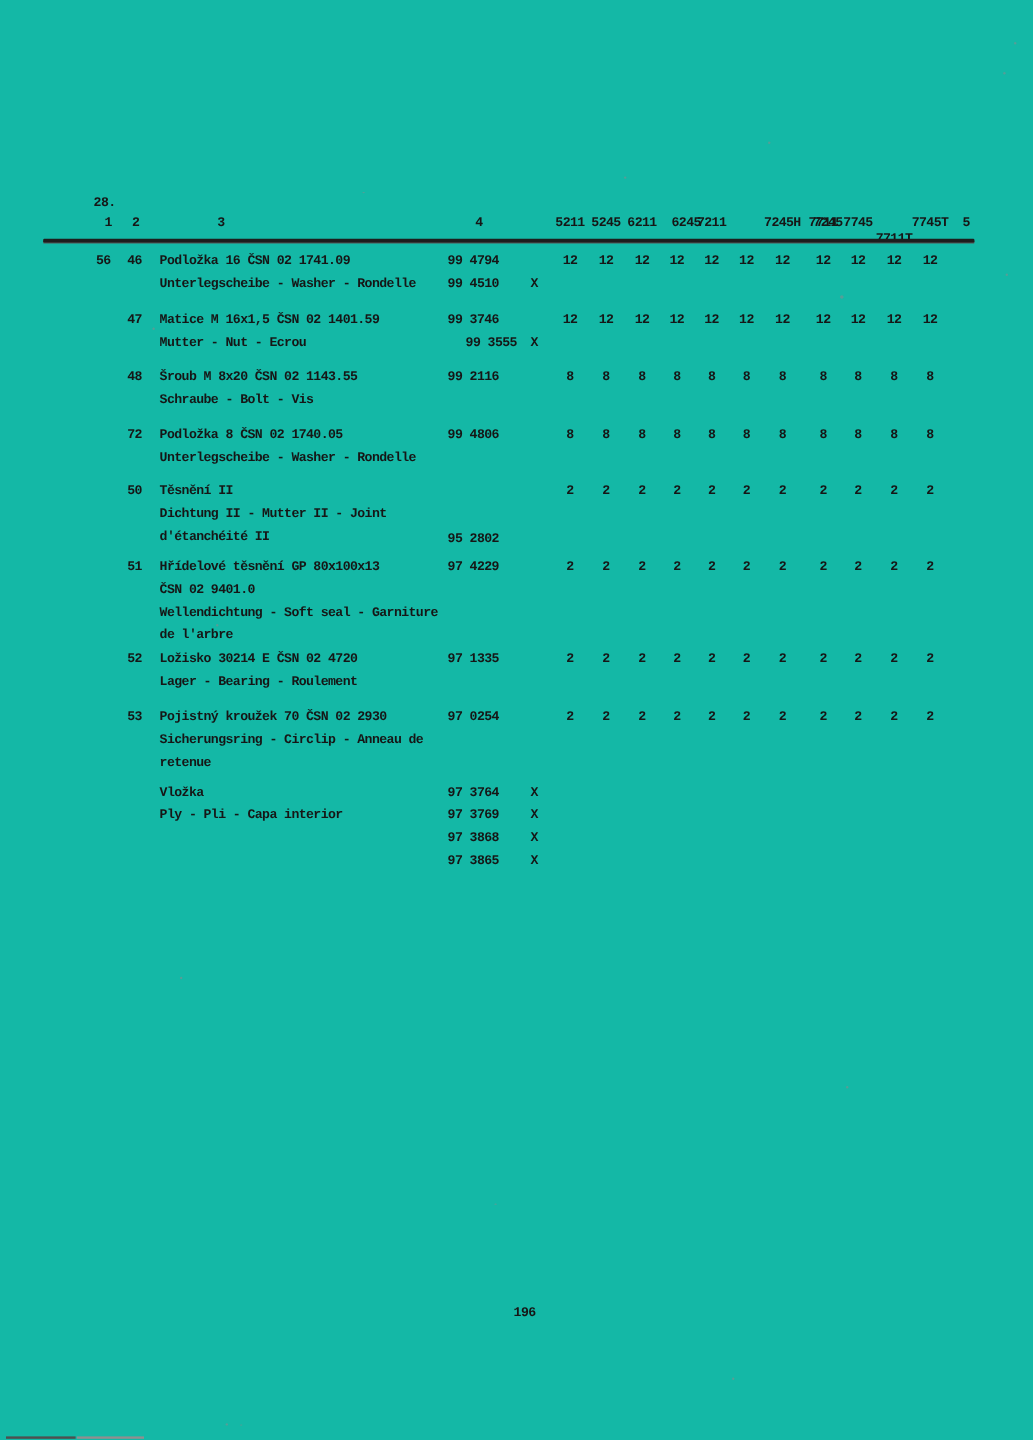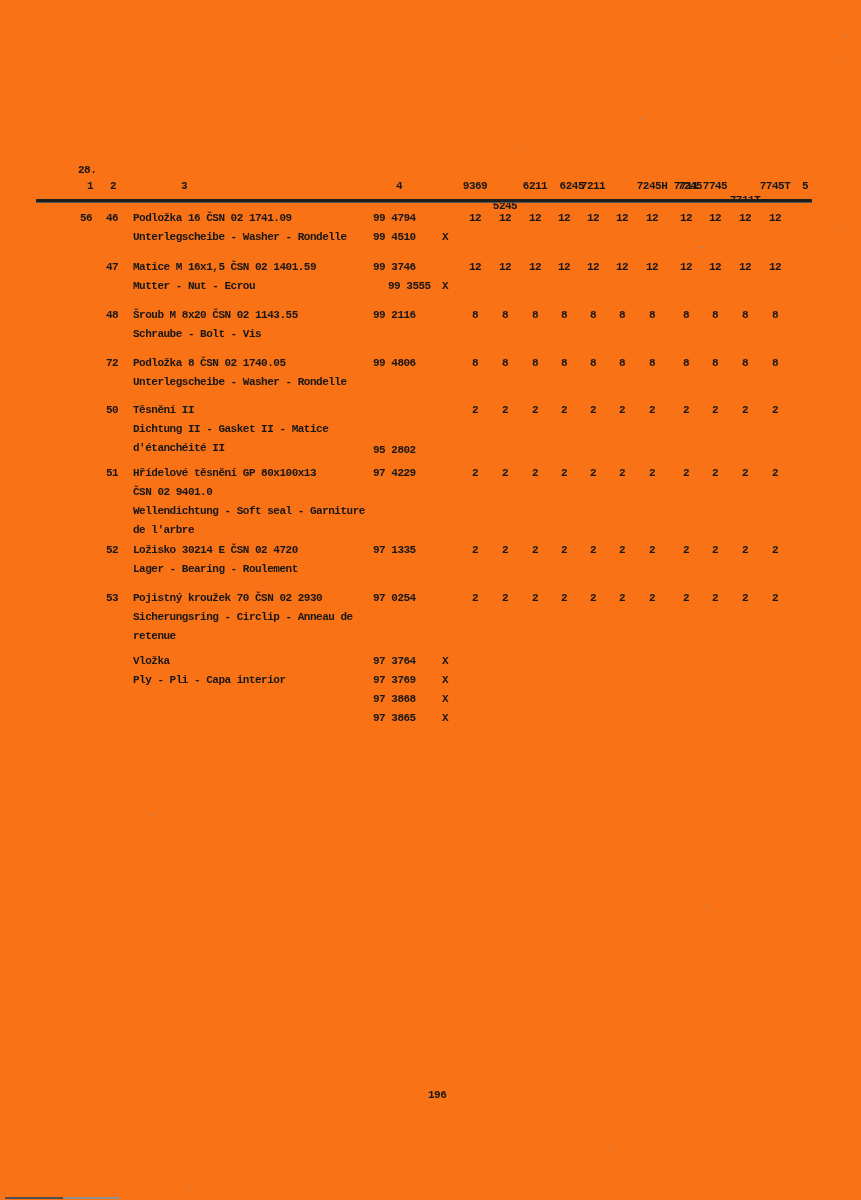--- a/index.html
+++ b/index.html
@@ -1,41 +1,41 @@
 <!DOCTYPE html>
 <html><head>
 <meta charset="utf-8">
 <style>
   html,body{margin:0;padding:0;}
   body{width:861px;height:1200px;background:#ffffff;position:relative;
        font-family:"Liberation Mono","DejaVu Sans Mono",monospace;}
   .page{position:absolute;left:0;top:0;width:861px;height:1200px;
-        background:#f97316;overflow:hidden;color:#161616;
+        background:#14b8a6;overflow:hidden;color:#161616;
         font-weight:700;font-size:11px;letter-spacing:-0.5px;}
   .t{position:absolute;white-space:pre;line-height:13px;}
   .qty{width:40px;margin-left:-20px;text-align:center;}
   .rule{position:absolute;left:36px;top:199px;width:776px;height:3px;
         background:#1d1d1d;border-radius:1px;box-shadow:0 1px 0 #555;}
   .chapter{position:absolute;left:78px;top:164px;}
   .pagenum{position:absolute;left:428px;top:1089px;}
   .speck{position:absolute;background:#8a8a8a;border-radius:50%;}
   .bar{position:absolute;}
 </style>
 </head>
 <body>
 
 <div class="page">
   <div class="t chapter">28.</div>
   <div id="header-row">
       <div class="t" style="left: 87px; top: 180px;">1</div>
       <div class="t" style="left: 110px; top: 180px;">2</div>
       <div class="t" style="left: 181px; top: 180px;">3</div>
       <div class="t" style="left: 396px; top: 180px;">4</div>
-      <div class="t qty" style="left: 475px; top: 180px;">9369</div>
-      <div class="t qty" style="left: 505px; top: 180px; margin-top: 20px;">5245</div>
+      <div class="t qty" style="left: 475px; top: 180px;">5211</div>
+      <div class="t qty" style="left: 505px; top: 180px;">5245</div>
       <div class="t qty" style="left: 535px; top: 180px;">6211</div>
       <div class="t qty" style="left: 564px; top: 180px; text-align: right;">6245</div>
       <div class="t qty" style="left: 593px; top: 180px;">7211</div>
       <div class="t qty" style="left: 622px; top: 180px; margin-left: 48px;">7245</div>
       <div class="t qty" style="left: 652px; top: 180px;">7245H</div>
       <div class="t qty" style="left: 686px; top: 180px;">7711</div>
       <div class="t qty" style="left: 715px; top: 180px;">7745</div>
       <div class="t qty" style="left: 745px; top: 194px;">7711T</div>
       <div class="t qty" style="left: 775px; top: 180px;">7745T</div>
       <div class="t" style="left: 802px; top: 180px;">5</div>
@@ -102,21 +102,21 @@
       <div class="t qty" style="left: 564px; top: 357px;">8</div>
       <div class="t qty" style="left: 593px; top: 357px;">8</div>
       <div class="t qty" style="left: 622px; top: 357px;">8</div>
       <div class="t qty" style="left: 652px; top: 357px;">8</div>
       <div class="t qty" style="left: 686px; top: 357px;">8</div>
       <div class="t qty" style="left: 715px; top: 357px;">8</div>
       <div class="t qty" style="left: 745px; top: 357px;">8</div>
       <div class="t qty" style="left: 775px; top: 357px;">8</div>
       <div class="t" style="left: 106px; top: 404px;">50</div>
       <div class="t" style="left: 133px; top: 404px;">Těsnění II</div>
-      <div class="t" style="left: 133px; top: 423px;">Dichtung II - Gasket II - Matice</div>
+      <div class="t" style="left: 133px; top: 423px;">Dichtung II - Mutter II - Joint</div>
       <div class="t" style="left: 133px; top: 442px;">d'étanchéité II</div>
       <div class="t" style="left: 373px; top: 404px; margin-top: 40px;">95 2802</div>
       <div class="t qty" style="left: 475px; top: 404px;">2</div>
       <div class="t qty" style="left: 505px; top: 404px;">2</div>
       <div class="t qty" style="left: 535px; top: 404px;">2</div>
       <div class="t qty" style="left: 564px; top: 404px;">2</div>
       <div class="t qty" style="left: 593px; top: 404px;">2</div>
       <div class="t qty" style="left: 622px; top: 404px;">2</div>
       <div class="t qty" style="left: 652px; top: 404px;">2</div>
       <div class="t qty" style="left: 686px; top: 404px;">2</div>

